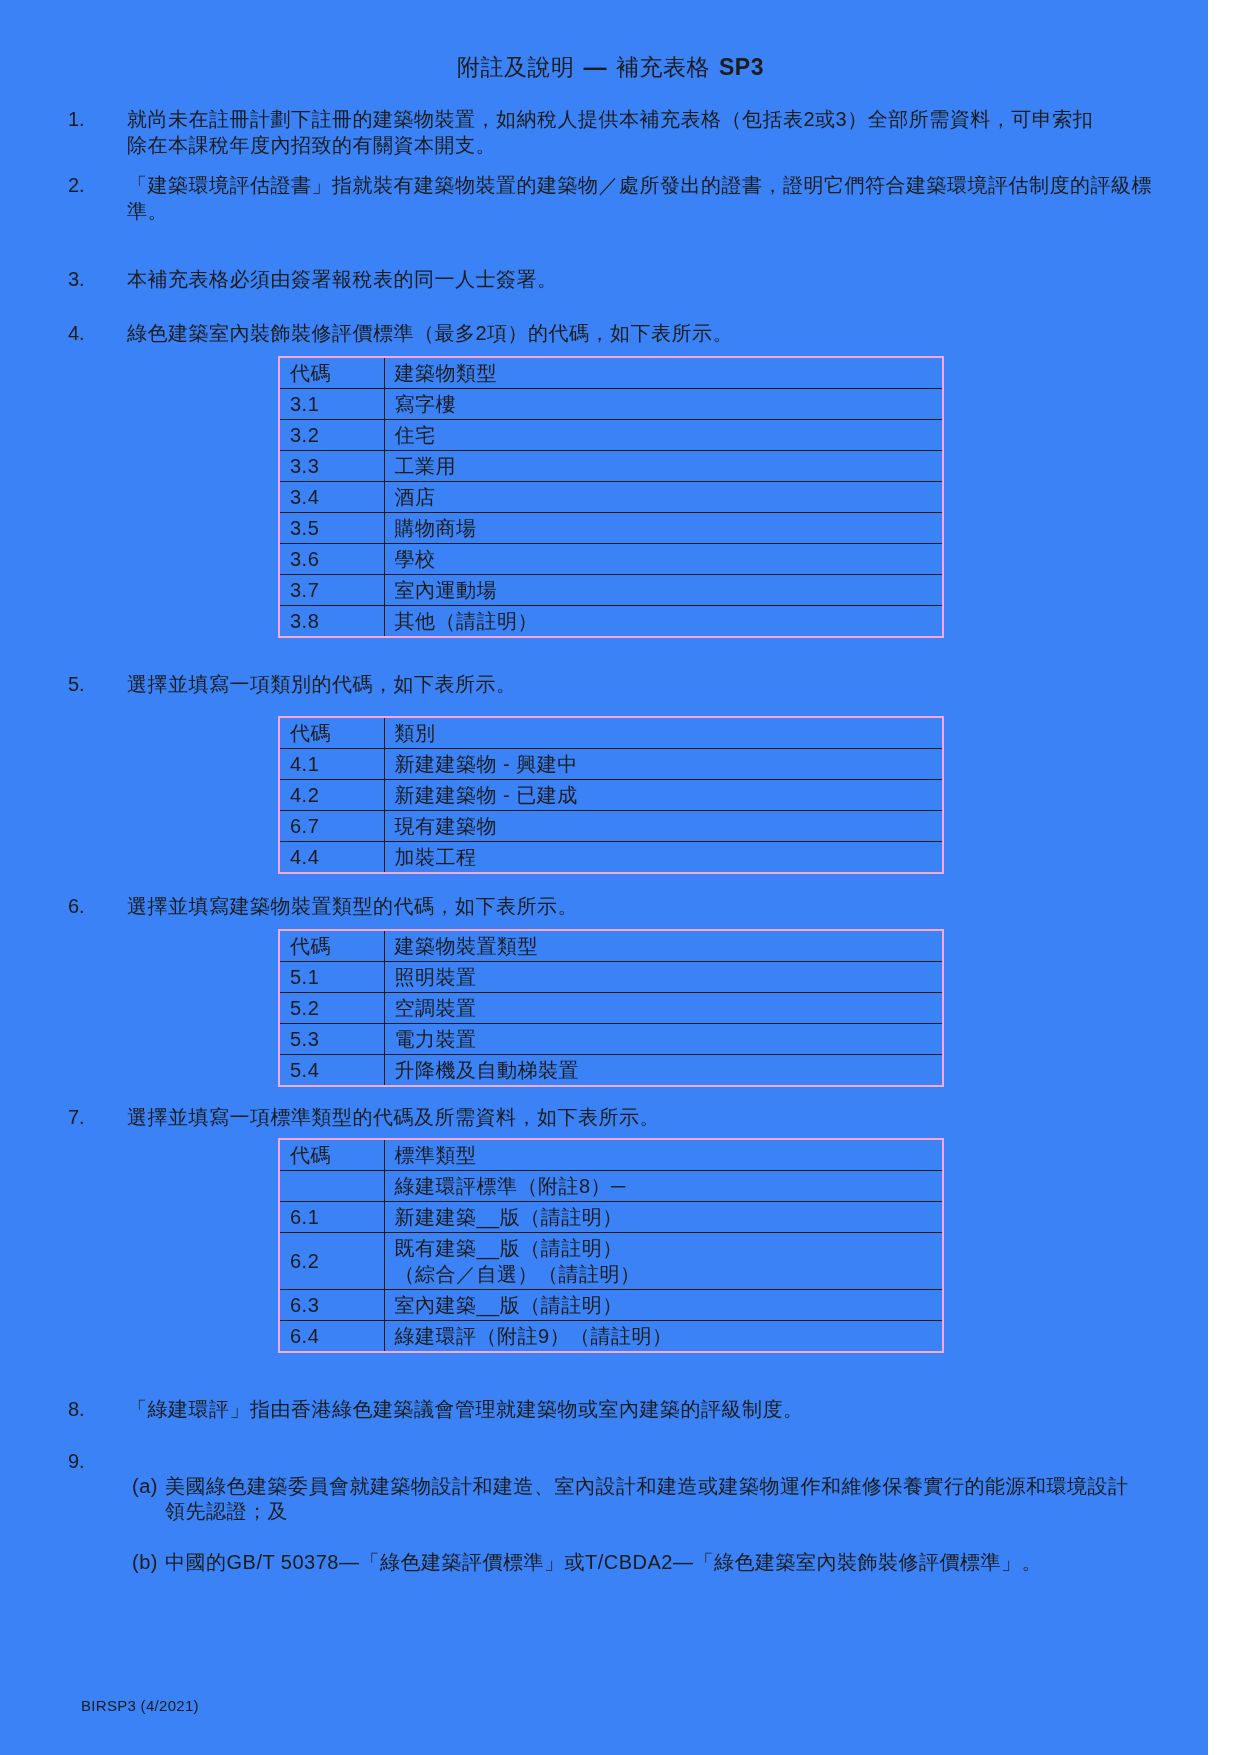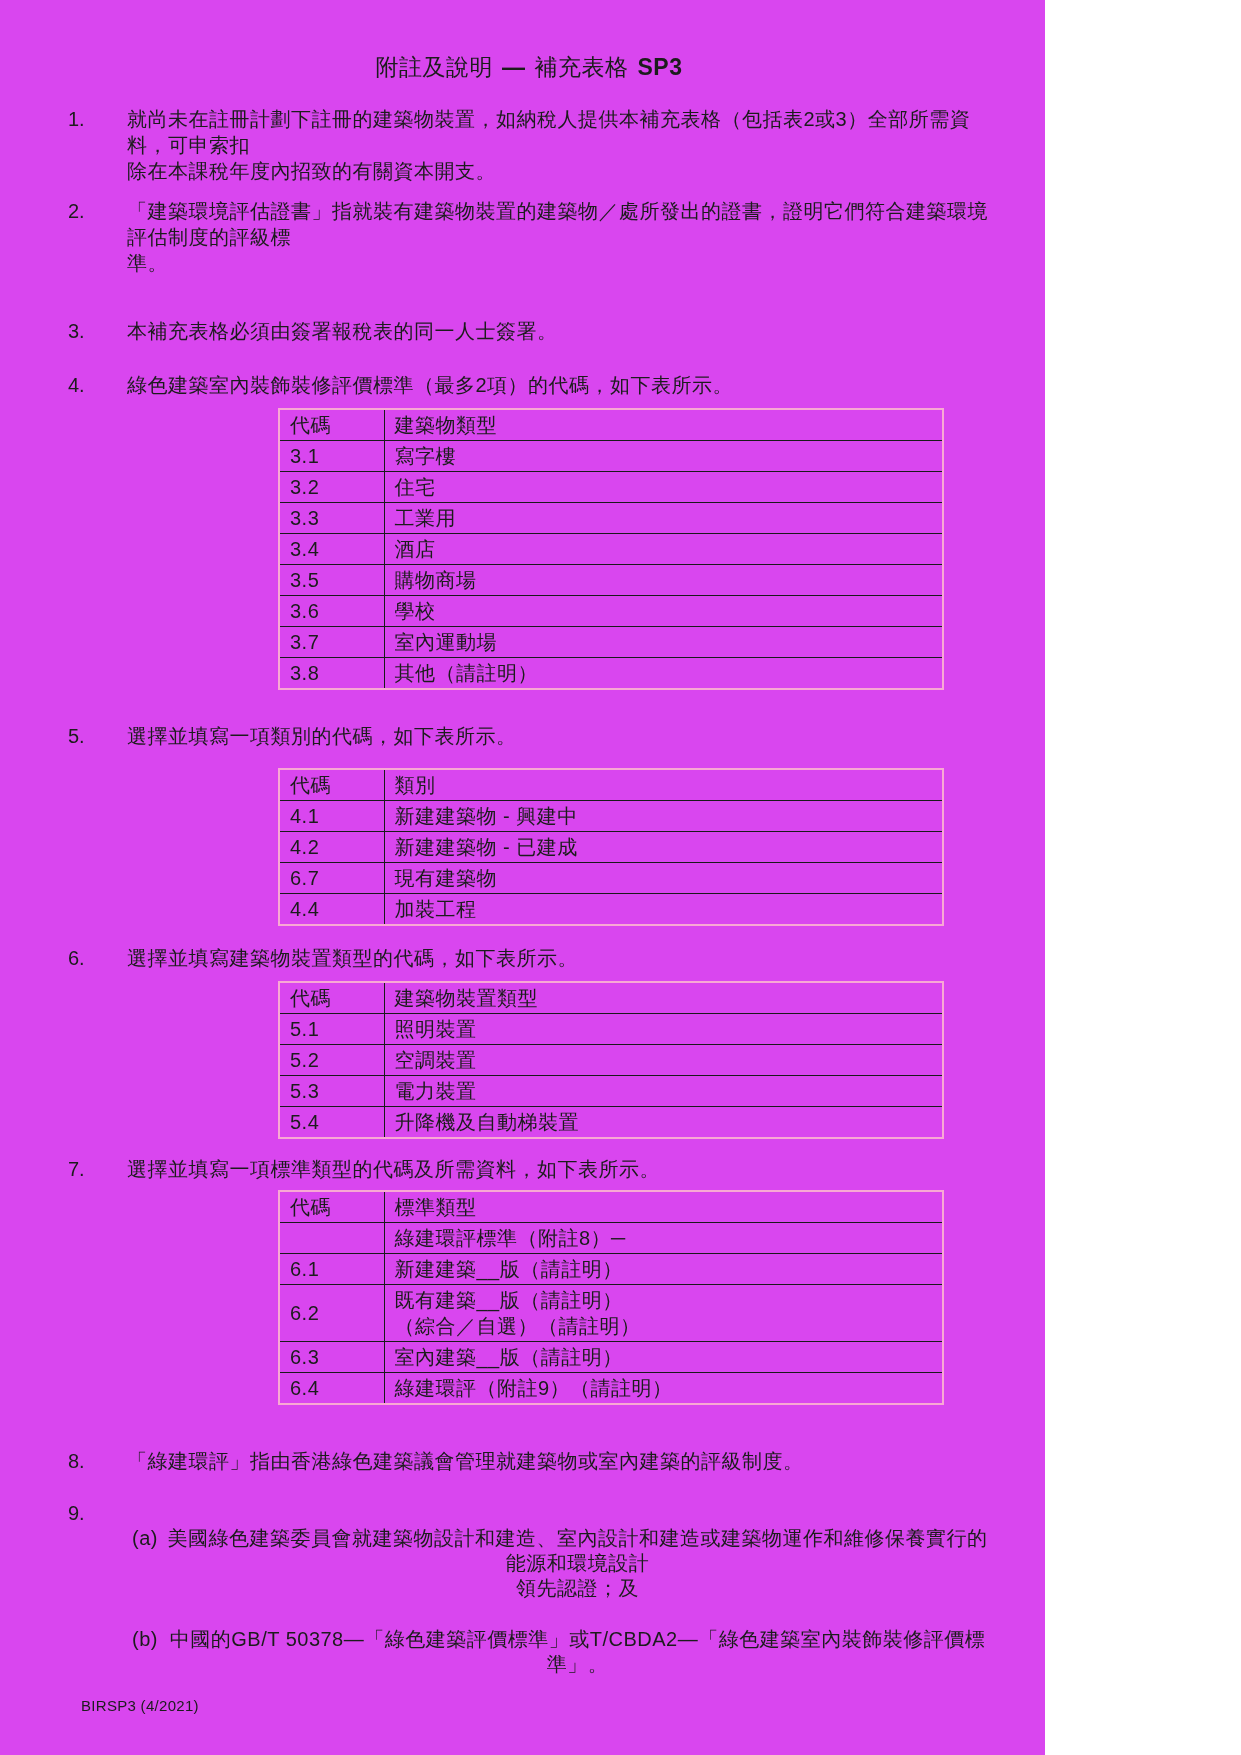--- a/index.html
+++ b/index.html
@@ -1,21 +1,21 @@
 <!DOCTYPE html>
 <html lang="zh-Hant"><head>
 <meta charset="utf-8">
 <style>
   html,body{margin:0;padding:0;background:#ffffff;}
   body{
     width:1241px;height:1755px;
     font-family:"Liberation Sans", sans-serif;
     color:#1c1c1c;
   }
-  .page{position:relative;width:1045px;height:1755px;overflow:hidden;background:#d946ef;}
+  .page{position:relative;width:1208px;height:1755px;overflow:hidden;background:#3b82f6;}
   .content{padding:50px 55px 0 68px;}
 
   .doc-title{
     text-align:center;font-size:23px;line-height:34px;margin:0 0 22px 0;
     letter-spacing:0.5px;white-space:nowrap;
   }
   .doc-title .t-dash{font-weight:bold;margin:0 9px;}
   .doc-title .t-code{font-weight:bold;margin-left:9px;}
 
   .note{display:flex;align-items:flex-start;}
@@ -26,21 +26,21 @@
   .n3{margin-top:42px;}
   .n4{margin-top:28px;}
   .n5{margin-top:33px;}
   .n6{margin-top:19px;}
   .n7{margin-top:17px;}
   .n8{margin-top:43px;}
   .n9{margin-top:26px;}
 
   .subitem{display:flex;align-items:flex-start;line-height:25px;}
   .sub-label{flex:0 0 33px;width:33px;margin-left:5px;font-size:20px;line-height:25px;}
-  .sub-text{flex:1;font-size:20px;line-height:25px;white-space:pre-line;letter-spacing:0.5px;text-align:center;}
+  .sub-text{flex:1;font-size:20px;line-height:25px;white-space:pre-line;letter-spacing:0.5px;}
 
   table.codes{
     border-collapse:collapse;table-layout:fixed;
     margin-left:210px;width:666px;
     border:2px solid #f9a8d4;
   }
   .t0{margin-top:10px;}
   .t1{margin-top:19px;}
   .t2{margin-top:10px;}
   .t3{margin-top:8px;}

